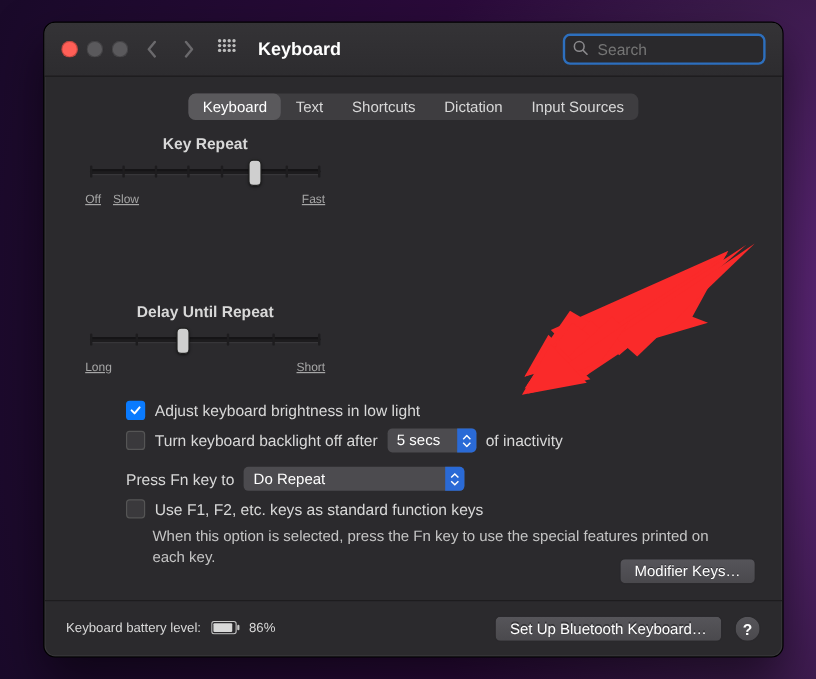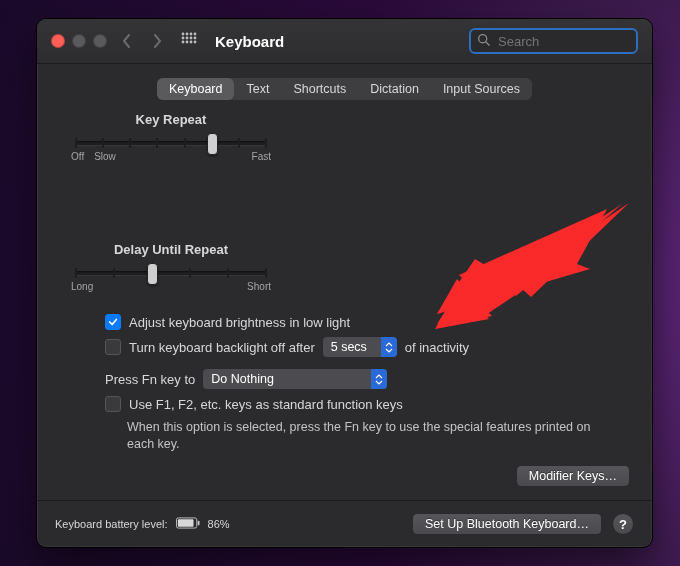--- a/index.html
+++ b/index.html
@@ -58,21 +58,21 @@
   .seg.sel{background:var(--seg-sel);border-radius:6px;color:var(--text-bright);}
   .sliders{display:flex;justify-content:center;gap:80px;margin:8px 12px 22px 12px;flex-direction:column;}
   .sliderbox{width:200px;text-align:center;}
   .sliderlabel{font-size:13px;font-weight:600;color:var(--text);margin-bottom:14px;}
   .track{position:relative;height:4px;background:var(--slider-track);border-radius:2px;margin:0 4px 6px 4px;
     box-shadow:0 1px 0 rgba(255,255,255,.06),inset 0 1px 2px rgba(0,0,0,.6);}
   .ticks{display:flex;justify-content:space-between;position:absolute;top:-3px;left:0;right:0;}
   .tick{width:2px;height:10px;background:#1d1c1e;border-radius:1px;}
   .thumb{position:absolute;top:-8px;width:9px;height:20px;border-radius:4px;background:var(--slider-thumb);
     border:1px solid #222;box-shadow:0 1px 2px rgba(0,0,0,.5);}
-  .slabels{display:flex;justify-content:space-between;font-size:10px;color:#a6a6a6;margin-top:6px;}
+  .slabels{display:flex;justify-content:space-between;font-size:10px;color:#a6a6a6;margin-top:16px;text-decoration:underline;}
   .slabels .left2{display:flex;gap:10px;}
   .settings{margin:0 10px 0 46px;}
   .row{display:flex;align-items:center;gap:8px;margin:7px 0;font-size:13px;color:var(--text);}
   .checkbox{width:14px;height:14px;border-radius:3px;border:1px solid #555;background:#3a393c;flex:0 0 auto;
     display:flex;align-items:center;justify-content:center;}
   .checkbox.checked{background:var(--check-blue);border-color:var(--check-blue);}
   .checkbox.checked svg{width:10px;height:10px;display:block;}
   .dd{display:inline-flex;align-items:center;background:var(--dd-bg);border-radius:4px;height:20px;
     padding:0 0 0 8px;font-size:12.5px;color:var(--text-bright);}
   .dd .arrows{width:16px;height:20px;background:var(--dd-blue);border-radius:0 4px 4px 0;margin-left:8px;
@@ -225,21 +225,21 @@
                   <path d="M1 1 L4 4 L7 1" stroke="#fff" stroke-width="1.2" fill="none"></path>
                 </svg>
             </span>
           </span>
           <span>of inactivity</span>
         </div>
 
         <div class="row" style="margin-top:12px;">
           <span>Press Fn key to</span>
           <span class="dd wide">
-            <span>Do Nothing</span>
+            <span>Do Repeat</span>
             <span class="arrows">
               <svg viewBox="0 0 8 5">
                   <path d="M1 4 L4 1 L7 4" stroke="#fff" stroke-width="1.2" fill="none"></path>
                 </svg>
               <svg viewBox="0 0 8 5">
                   <path d="M1 1 L4 4 L7 1" stroke="#fff" stroke-width="1.2" fill="none"></path>
                 </svg>
             </span>
           </span>
         </div>

